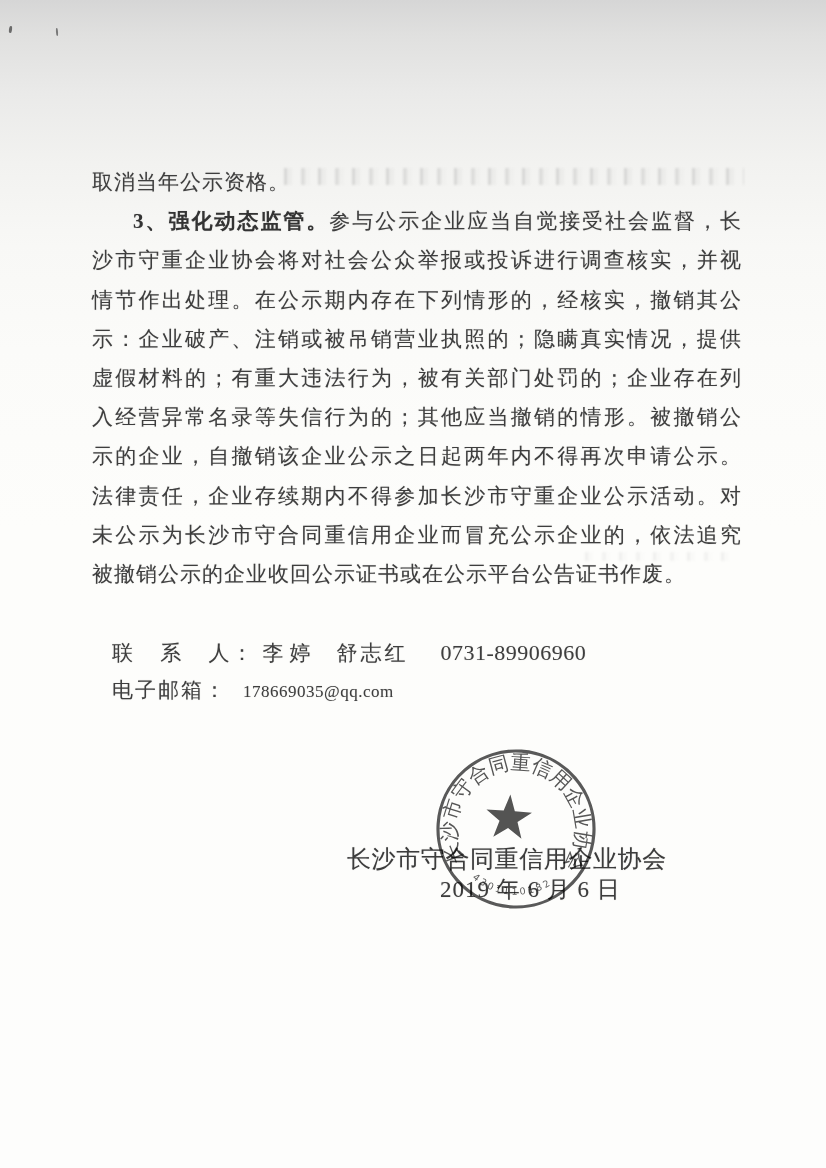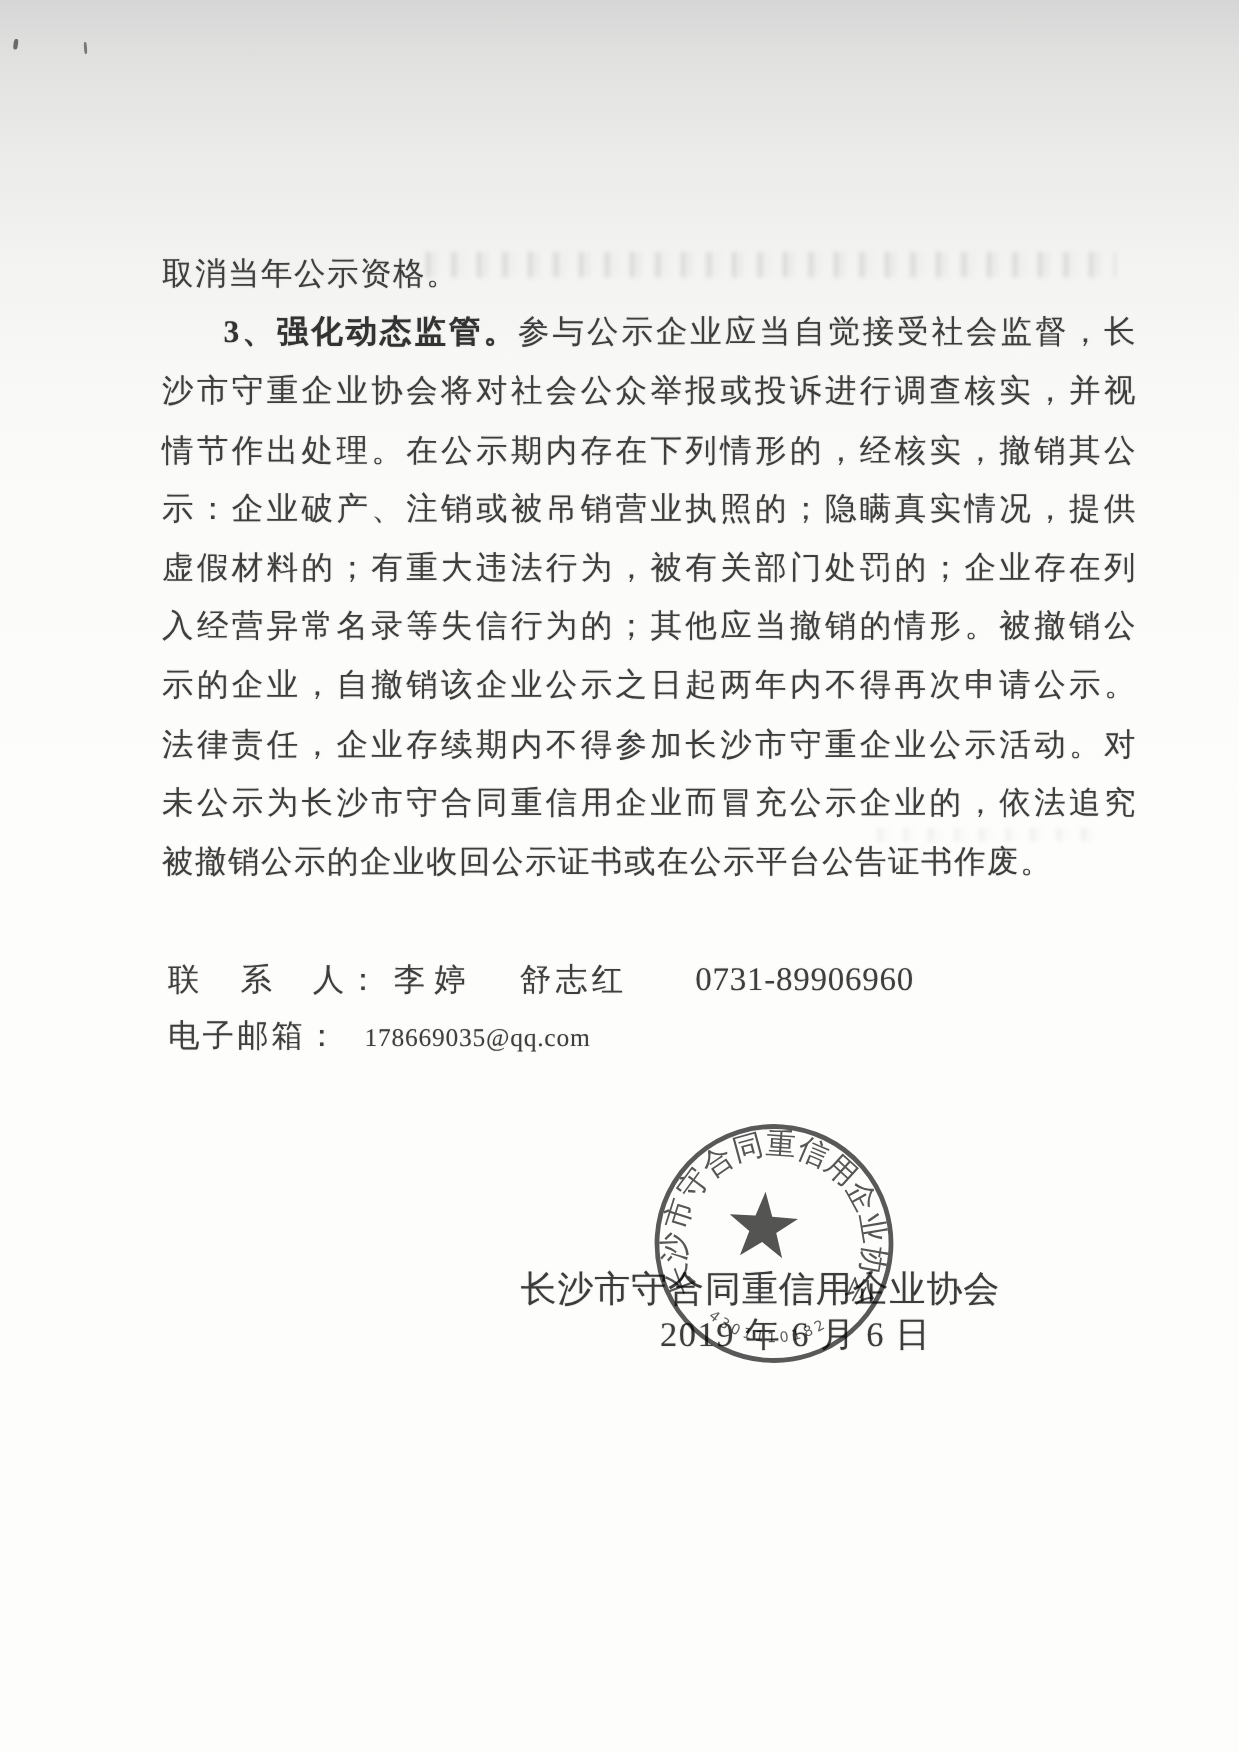--- a/index.html
+++ b/index.html
@@ -35,40 +35,39 @@
   .bleed-low { left: 585px; top: 552px; width: 150px; height: 9px; opacity: .22; }
 
   
   .doc-body {
     position: absolute;
     left: 92px; top: 163px; width: 650px;
     font-size: 21px;
     letter-spacing: 1px;
     color: #3e3e3e;
     text-shadow: 0 0 1px rgba(80,80,80,.35);
-    margin-left: 16px;
   }
   .tline { line-height: 39.2px; height: 39.2px; white-space: nowrap; }
   .tline.just { white-space: normal; text-align: justify; text-align-last: justify; }
   .tline.ind { text-indent: 41px; }
   .tline .b { font-weight: bold; color: #333; }
 
   
   .contact {
     position: absolute;
     left: 112px; top: 634px;
     font-size: 21px;
     color: #3e3e3e;
     text-shadow: 0 0 1px rgba(80,80,80,.3);
   }
   .contact-line { line-height: 37.5px; height: 37.5px; white-space: nowrap; }
   .contact-label { word-spacing: 18px; letter-spacing: 2px; }
   .contact-name-1 { margin-left: 8px; letter-spacing: 6px; }
-  .contact-name-2 { margin-left: 30px; letter-spacing: 3px; }
-  .contact-phone  { margin-left: 45px; font-size: 22px; letter-spacing: .5px; text-align: center; }
+  .contact-name-2 { margin-left: 20px; letter-spacing: 3px; }
+  .contact-phone  { margin-left: 32px; font-size: 22px; letter-spacing: .5px; text-align: center; }
   .email-label { letter-spacing: 2px; }
   .email-value { margin-left: 16px; font-size: 17px; letter-spacing: .5px; }
 
   
   .signature-org {
     position: absolute;
     left: 347px; top: 843px;
     font-size: 24px; letter-spacing: .6px;
     color: #3c3c3c;
     text-shadow: 0 0 1px rgba(80,80,80,.35);

